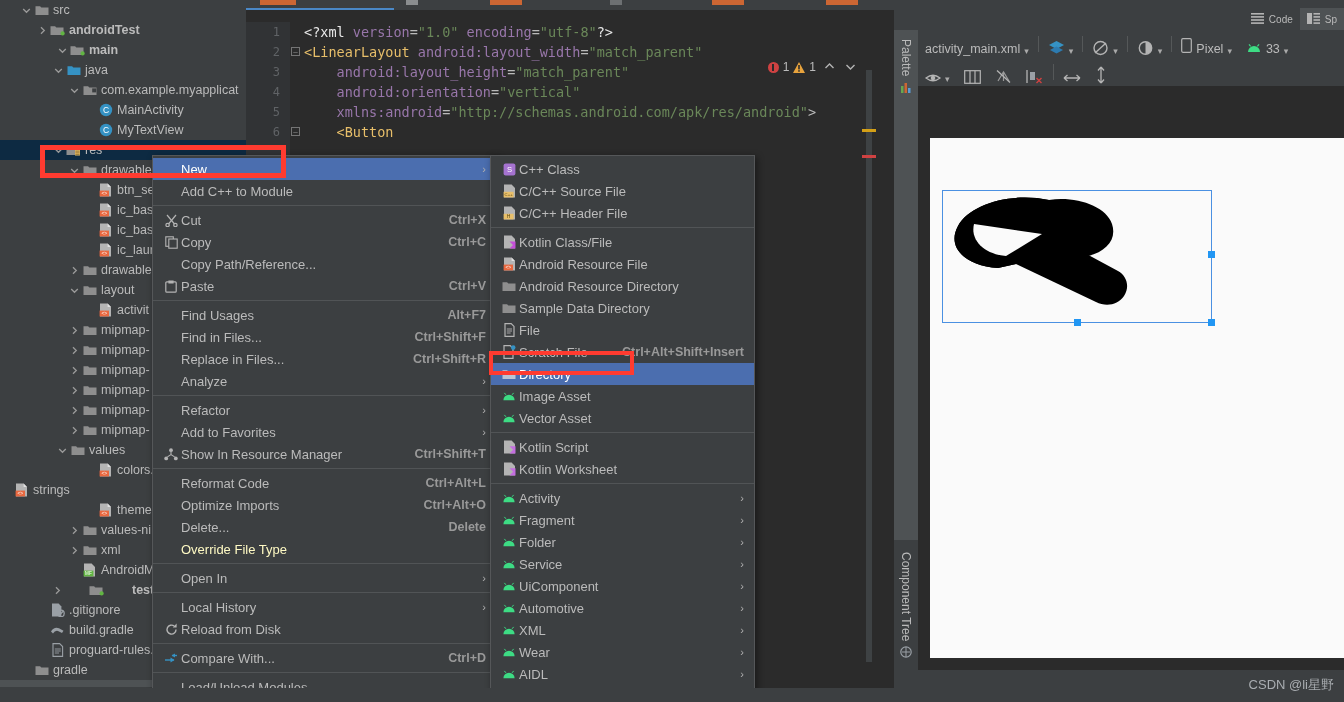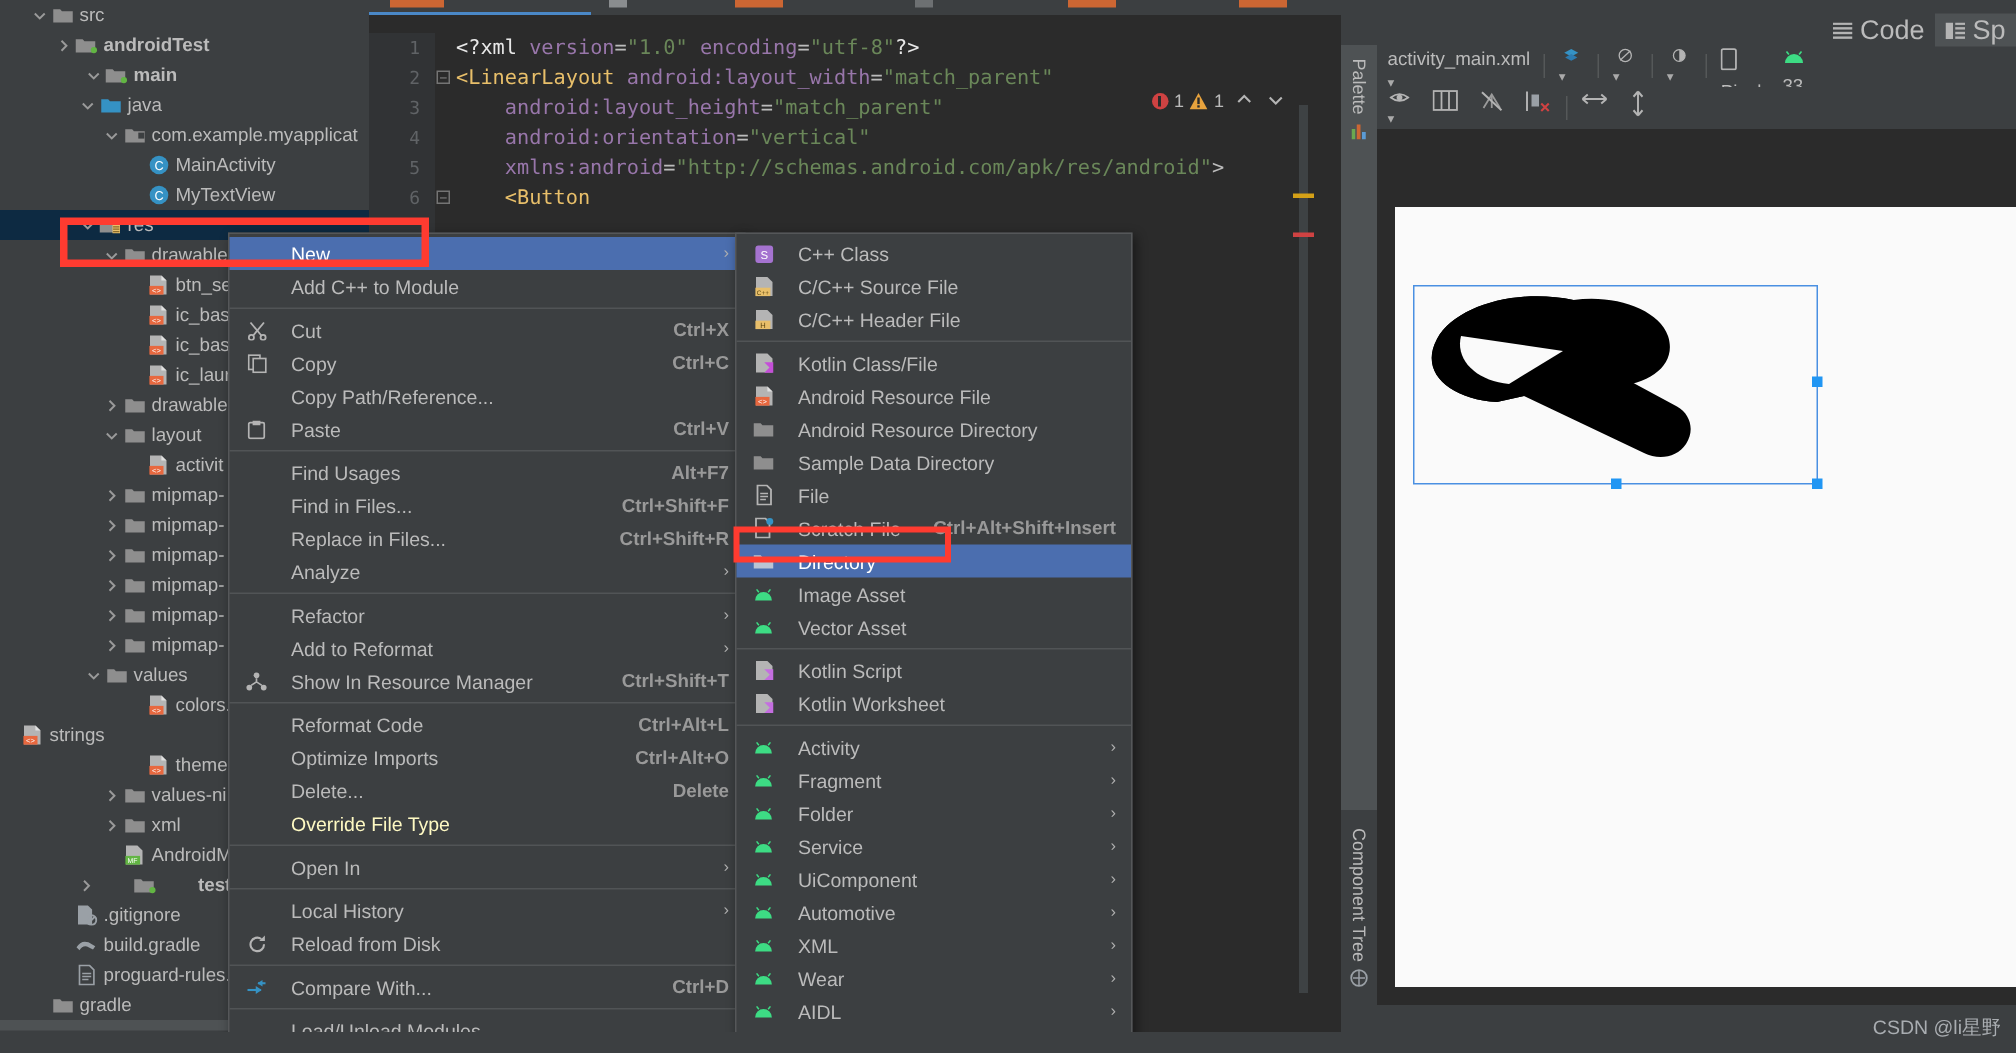--- a/index.html
+++ b/index.html
@@ -103,21 +103,21 @@
   }
   .design-toolbar1 {
     position: absolute; left: 24px; top: 30px; height: 28px; width: 426px;
     display: flex; align-items: center; gap: 0px; font-size: 12.5px;
     background: #3c3f41;
   }
   .design-toolbar2 {
     position: absolute; left: 24px; top: 58px; height: 28px; width: 426px;
     display: flex; align-items: center; background: #3c3f41;
   }
-  .tb-item { display: flex; align-items: flex-start; gap: 4px; padding: 0 7px; height: 24px; flex-direction: column; }
+  .tb-item { display: flex; align-items: flex-end; gap: 4px; padding: 0 7px; height: 24px; }
   .tb-sep { width: 1px; height: 16px; background: #555859; margin: 0 2px; }
   .caret { font-size: 9px; color: #aaa; }
   .side-tab {
     position: absolute; left: 0; width: 24px;
     background: #4e5254; color: #bbb;
     writing-mode: vertical-rl; text-orientation: mixed;
     display: flex; align-items: center; justify-content: center;
     font-size: 12px; gap: 5px; padding: 6px 0;
   }
   .side-tab.palette { top: 30px; height: 72px; background: #4e5254; }
@@ -137,41 +137,41 @@
   .sel-box {
     position: absolute; left: 12px; top: 52px; width: 270px; height: 133px;
     border: 1px solid #4a90e2;
   }
   .handle { position: absolute; width: 7px; height: 7px; background: #2196f3; }
   .wrench { position: absolute; left: 16px; top: 56px; width: 262px; height: 124px; }
 
   
   .view-toggle {
     position: absolute; right: 0; top: 8px; height: 24px;
-    display: flex; align-items: center; font-size: 18px; color: #bbb;
+    display: flex; font-size: 10px; color: #bbb;
   }
   .vt-btn { display: flex; align-items: center; gap: 5px; padding: 3px 7px; height: 22px; }
   .vt-btn.active { background: #4e5254; }
 
   
   .ctx-menu {
     position: absolute; left: 152px; top: 155px; width: 345px;
     background: #3c3f41; border: 1px solid #555759;
     padding: 2px 0; z-index: 50;
     box-shadow: 2px 2px 7px rgba(0,0,0,.45);
   }
   .mi {
     position: relative; height: 22px; display: flex; align-items: center;
     padding-left: 8px; padding-right: 10px; font-size: 13px; color: #bbbbbb;
     white-space: nowrap;
   }
   .mi.sel { background: #4b6eaf; color: #ffffff; }
   .mi.disabled { color: #fef9c3; }
   .mi .mi-ico { width: 20px; flex: 0 0 20px; display: flex; align-items: center; justify-content: center; }
-  .mi .mi-lbl { flex: 1 1 auto; margin-left: 13px; }
+  .mi .mi-lbl { flex: 1 1 auto; }
   .mi .mi-key { color: #999999; font-size: 12.5px; padding-left: 18px; font-weight: bold; }
   .mi .mi-arrow { width: 12px; text-align: right; color: #b0b0b0; font-size: 11px; }
   .msep { height: 1px; background: #515456; margin: 3px 0; }
 
   .ctx-sub {
     position: absolute; left: 490px; top: 155px; width: 265px;
     background: #3c3f41; border: 1px solid #555759;
     padding: 2px 0; z-index: 60;
     box-shadow: 2px 2px 7px rgba(0,0,0,.45);
   }
@@ -942,21 +942,21 @@
         <span class="mi-arrow">›</span>
       </div>
       <div class="msep"></div>
       <div class="mi">
         <span class="mi-ico"></span>
         <span class="mi-lbl">Refactor</span>
         <span class="mi-arrow">›</span>
       </div>
       <div class="mi">
         <span class="mi-ico"></span>
-        <span class="mi-lbl">Add to Reformat</span>
+        <span class="mi-lbl">Add to Favorites</span>
         <span class="mi-arrow">›</span>
       </div>
       <div class="mi">
         <span class="mi-ico">
           <svg width="14" height="13" viewBox="0 0 14 13">
             <circle cx="7" cy="2.2" r="1.9" fill="#b4b4b4"></circle>
             <circle cx="2.2" cy="10.4" r="1.9" fill="#b4b4b4"></circle>
             <circle cx="11.8" cy="10.4" r="1.9" fill="#b4b4b4"></circle>
             <path d="M7 4.1 v3.2 M3.4 8.9 L7 6.6 L10.6 8.9" stroke="#b4b4b4" stroke-width="1.1" fill="none"></path>
           </svg>

